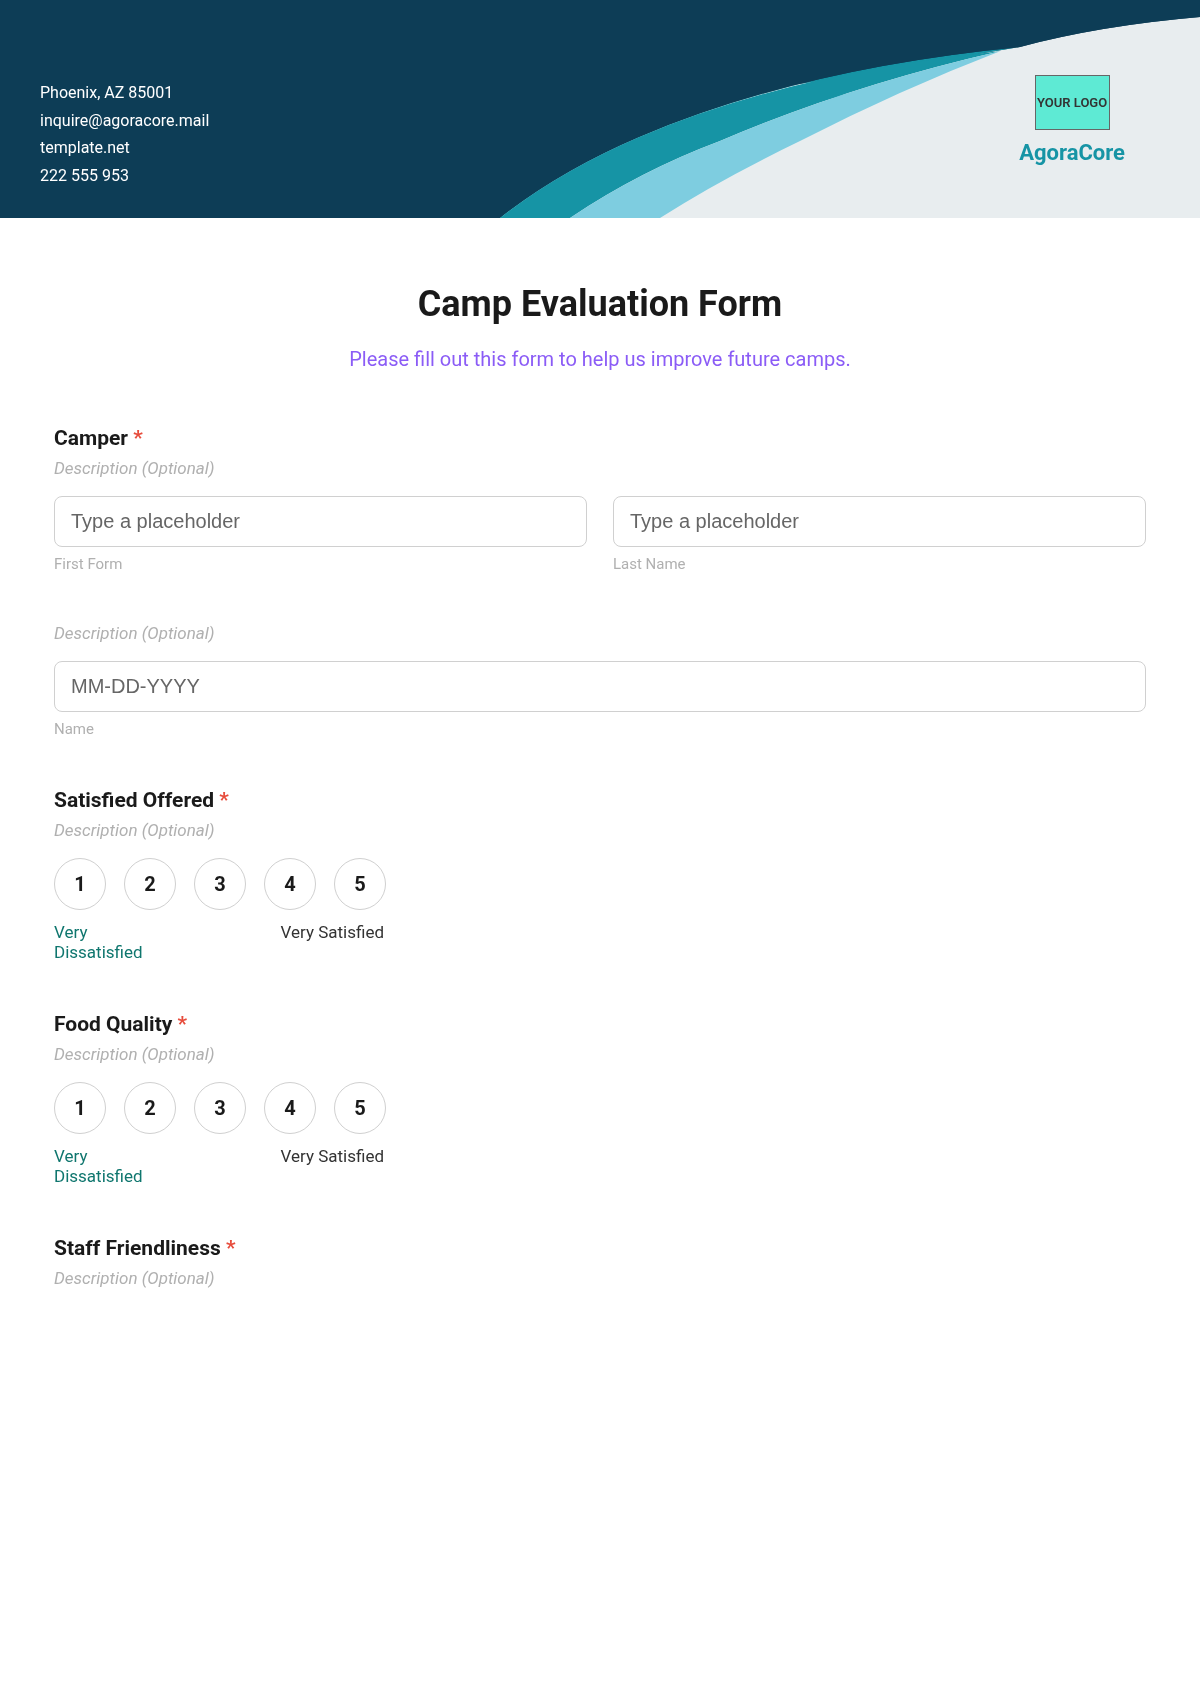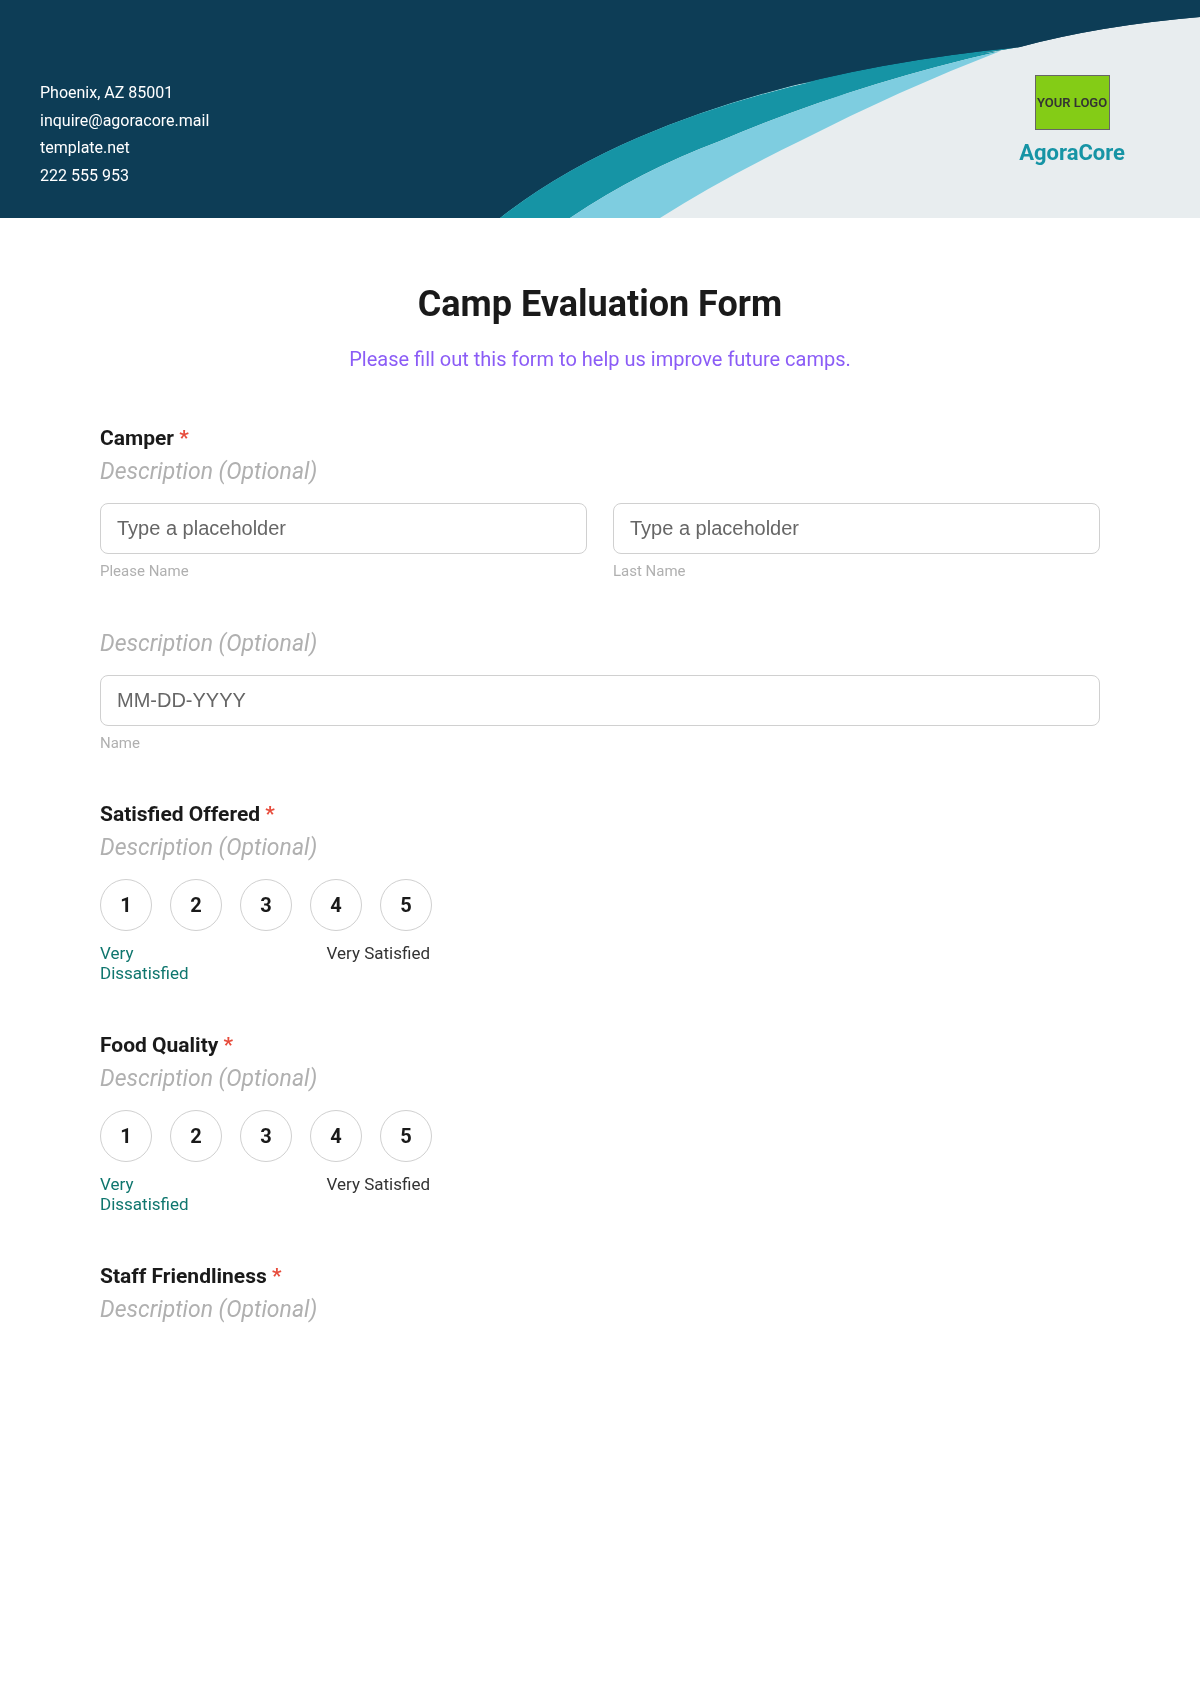--- a/index.html
+++ b/index.html
@@ -41,38 +41,38 @@
       position: absolute;
       top: 75px;
       right: 75px;
       text-align: center;
       z-index: 10;
     }
     .logo-box {
       width: 75px;
       height: 55px;
       border: 1.5px solid #666;
-      background: #84cc16;
+      background: #5eead4;
       display: flex;
       align-items: center;
       justify-content: center;
       font-size: 13px;
       font-weight: 600;
       color: #333;
       line-height: 1.2;
       margin: 0 auto 10px;
       text-align: center;
     }
     .company-name {
       color: #1694a5;
       font-size: 22px;
       font-weight: 700;
     }
     .form-container {
-      padding: 65px 100px 40px;
+      padding: 65px 54px 40px;
     }
     .form-title {
       text-align: center;
       font-size: 36px;
       font-weight: 700;
       color: #1a1a1a;
       margin-bottom: 22px;
     }
     .form-subtitle {
       text-align: center;
@@ -86,21 +86,21 @@
     .field-label {
       font-size: 21px;
       font-weight: 700;
       color: #1a1a1a;
       margin-bottom: 8px;
     }
     .required {
       color: #e74c3c;
     }
     .field-description {
-      font-size: 23px;
+      font-size: 17px;
       font-style: italic;
       color: #b0b0b0;
       margin-bottom: 18px;
     }
     .input-row {
       display: flex;
       gap: 26px;
     }
     .input-col {
       flex: 1;
@@ -186,21 +186,21 @@
 
   <div class="field-group">
     <div class="field-label">
       <span>Camper</span>
       <span class="required">*</span>
     </div>
     <div class="field-description">Description (Optional)</div>
     <div class="input-row">
       <div class="input-col">
         <input type="text" class="text-input" placeholder="Type a placeholder" style="">
-        <div class="sub-label">Please Name</div>
+        <div class="sub-label">First Form</div>
       </div>
       <div class="input-col">
         <input type="text" class="text-input" placeholder="Type a placeholder" style="">
         <div class="sub-label">Last Name</div>
       </div>
     </div>
   </div>
 
   <div class="field-group">
     <div class="field-description">Description (Optional)</div>

